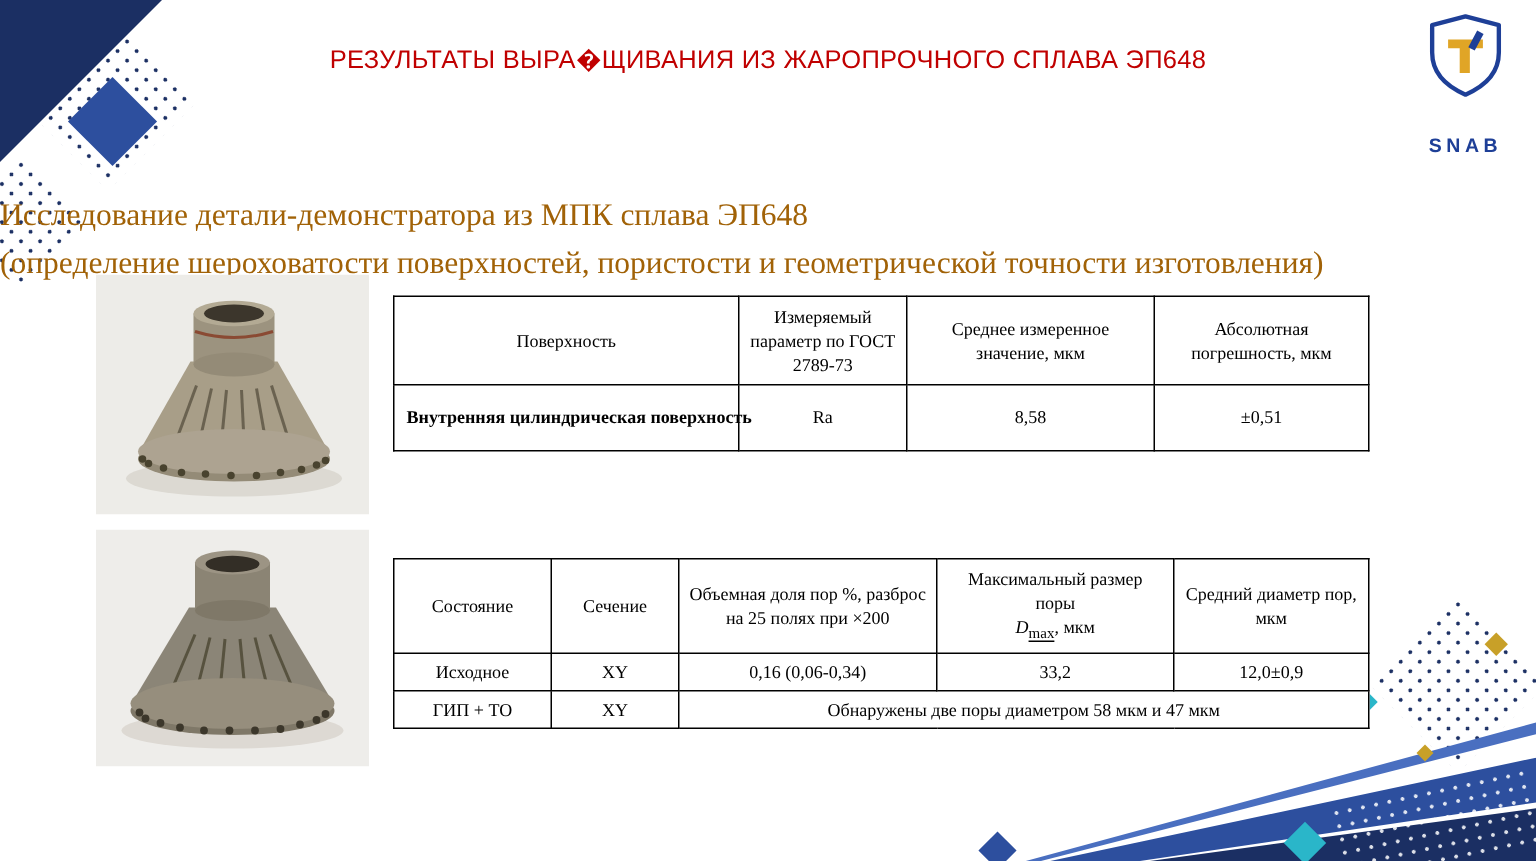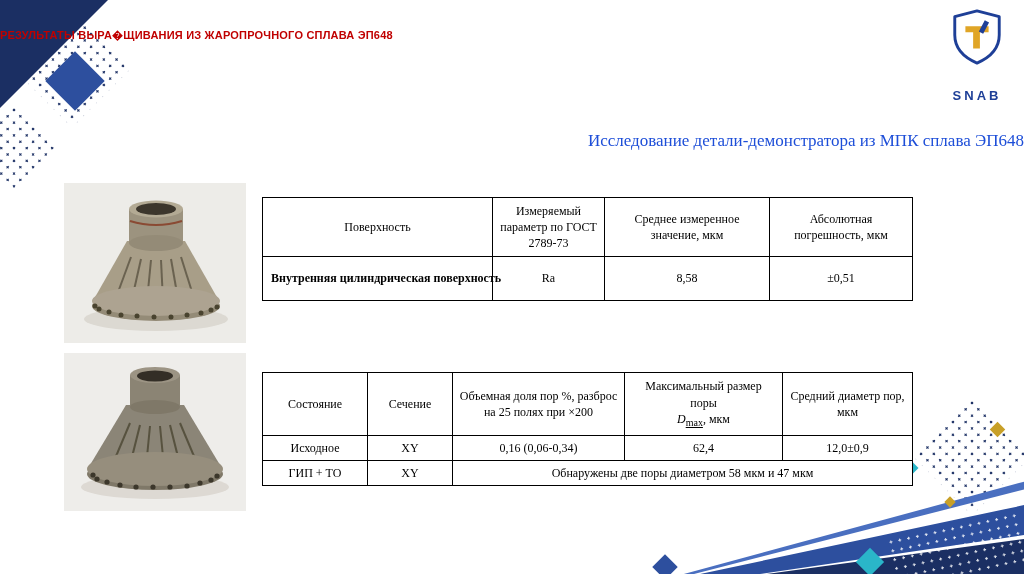--- a/index.html
+++ b/index.html
@@ -45,25 +45,25 @@
                  background:#c8a028; transform:rotate(45deg); }
   .br-blue-diamond { position:absolute; left:72px; top:244px; width:18px; height:18px;
                  background:#2d4f9e; transform:rotate(45deg); }
 
   
   .logo { position:absolute; top:8px; right:14px; width:66px; text-align:center; }
   .logo-text { font-family:"Liberation Sans", sans-serif; font-weight:bold;
                color:#1e3f97; font-size:13px; letter-spacing:3px; margin-top:18px; }
 
   
-  .title { position:absolute; top:27px; left:0; right:0; 
-           font-family:"Liberation Sans", sans-serif; font-weight:bold;
-           font-size:11px; color:#c00000; letter-spacing:.2px; }
-  .subtitle { position:absolute; top:128px; left:0; right:0; text-align:right;
-              font-size:17px; color:#1d4ed8; line-height:1.5; }
+  .title { position:absolute; top:27px; left:0; right:0; text-align:center;
+           font-family:"Liberation Sans", sans-serif; font-weight:normal;
+           font-size:17px; color:#c00000; letter-spacing:.2px; }
+  .subtitle { position:absolute; top:128px; left:0; right:0; text-align:left;
+              font-size:21px; color:#a16207; line-height:1.5; }
 
   
   .photos { position:absolute; left:64px; top:183px; width:182px; }
   .photo { display:block; width:182px; margin-bottom:10px; }
 
   
   table { border-collapse:collapse; background:#fff; table-layout:fixed; }
   th,td { border:1px solid #000; font-size:12px; font-weight:normal;
           text-align:center; vertical-align:middle; padding:3px 6px;
           line-height:1.35; color:#000; background:#fff; }
@@ -109,20 +109,21 @@
       <path d="M17 19 h24 v6 h-9 v17 h-7 V25 h-8 z" fill="#e0a526"></path>
       <rect x="34" y="13" width="5" height="13" fill="#1e3f97" transform="rotate(28 36 19)"></rect>
     </svg>
     <div class="logo-text">SNAB</div>
   </div>
 
   <div class="title">РЕЗУЛЬТАТЫ ВЫРА�ЩИВАНИЯ ИЗ ЖАРОПРОЧНОГО СПЛАВА ЭП648</div>
 
   <div class="subtitle">
     <div>Исследование детали-демонстратора из МПК сплава ЭП648</div>
+    <div>(определение шероховатости поверхностей, пористости и геометрической точности изготовления)</div>
   </div>
 
   <div class="photos">
     <svg class="photo" viewBox="0 0 182 160">
       <rect width="182" height="160" fill="#edece8"></rect>
       <ellipse cx="92" cy="136" rx="72" ry="12" fill="#dcd9d2"></ellipse>
       <path d="M63 58 L30 116 Q92 134 154 116 L121 58 Z" fill="#a89e88"></path>
       <g stroke="#6a6250" stroke-width="2">
         <line x1="67" y1="74" x2="53" y2="112"></line>
           <line x1="77" y1="76" x2="68" y2="116"></line>
@@ -229,21 +230,21 @@
           <span class="nowrap"><span class="sym">D</span><sub>max</sub><span>, мкм</span></span>
         </th>
         <th>Средний диаметр пор, мкм</th>
       </tr>
     </thead>
     <tbody>
       <tr>
         <td>Исходное</td>
         <td>XY</td>
         <td>0,16 (0,06-0,34)</td>
-        <td>62,4</td>
+        <td>33,2</td>
         <td>12,0±0,9</td>
       </tr>
       <tr>
         <td>ГИП + ТО</td>
         <td>XY</td>
         <td colspan="3">Обнаружены две поры диаметром 58 мкм и 47 мкм</td>
       </tr>
     </tbody>
   </table>
 

